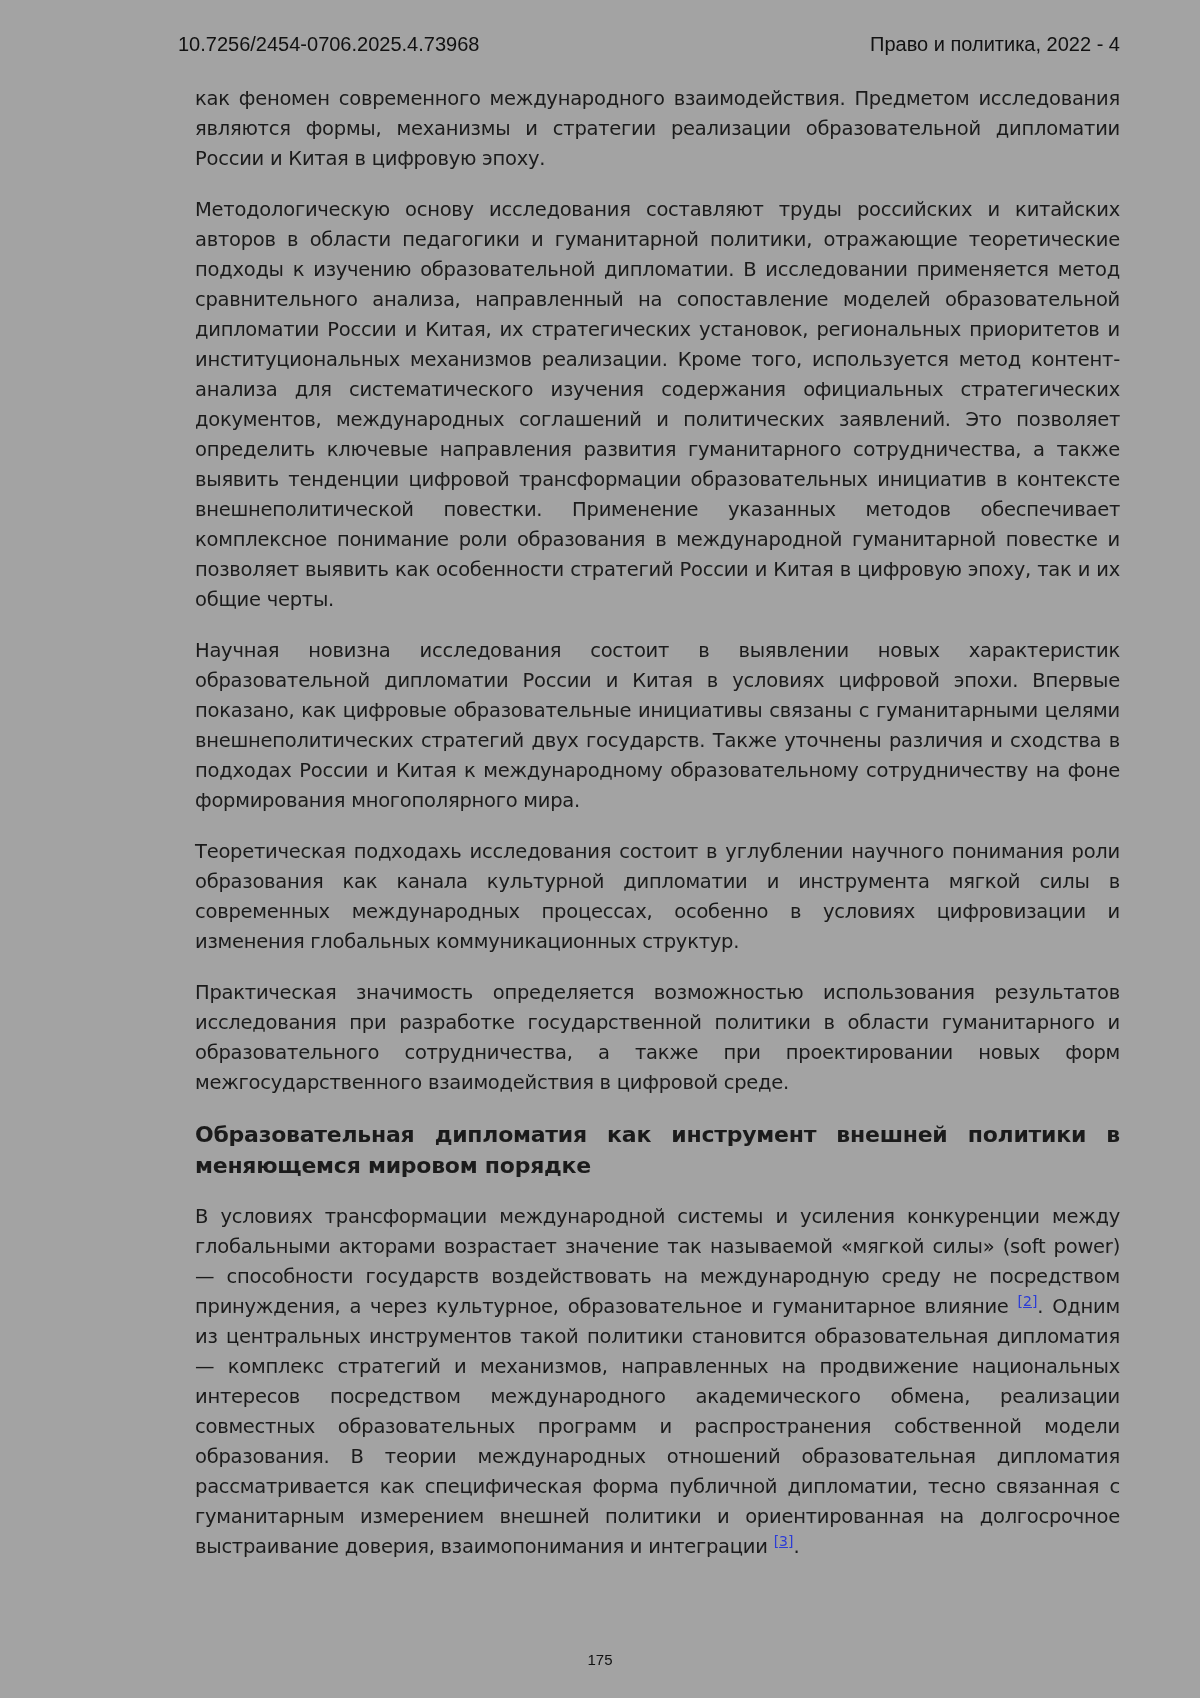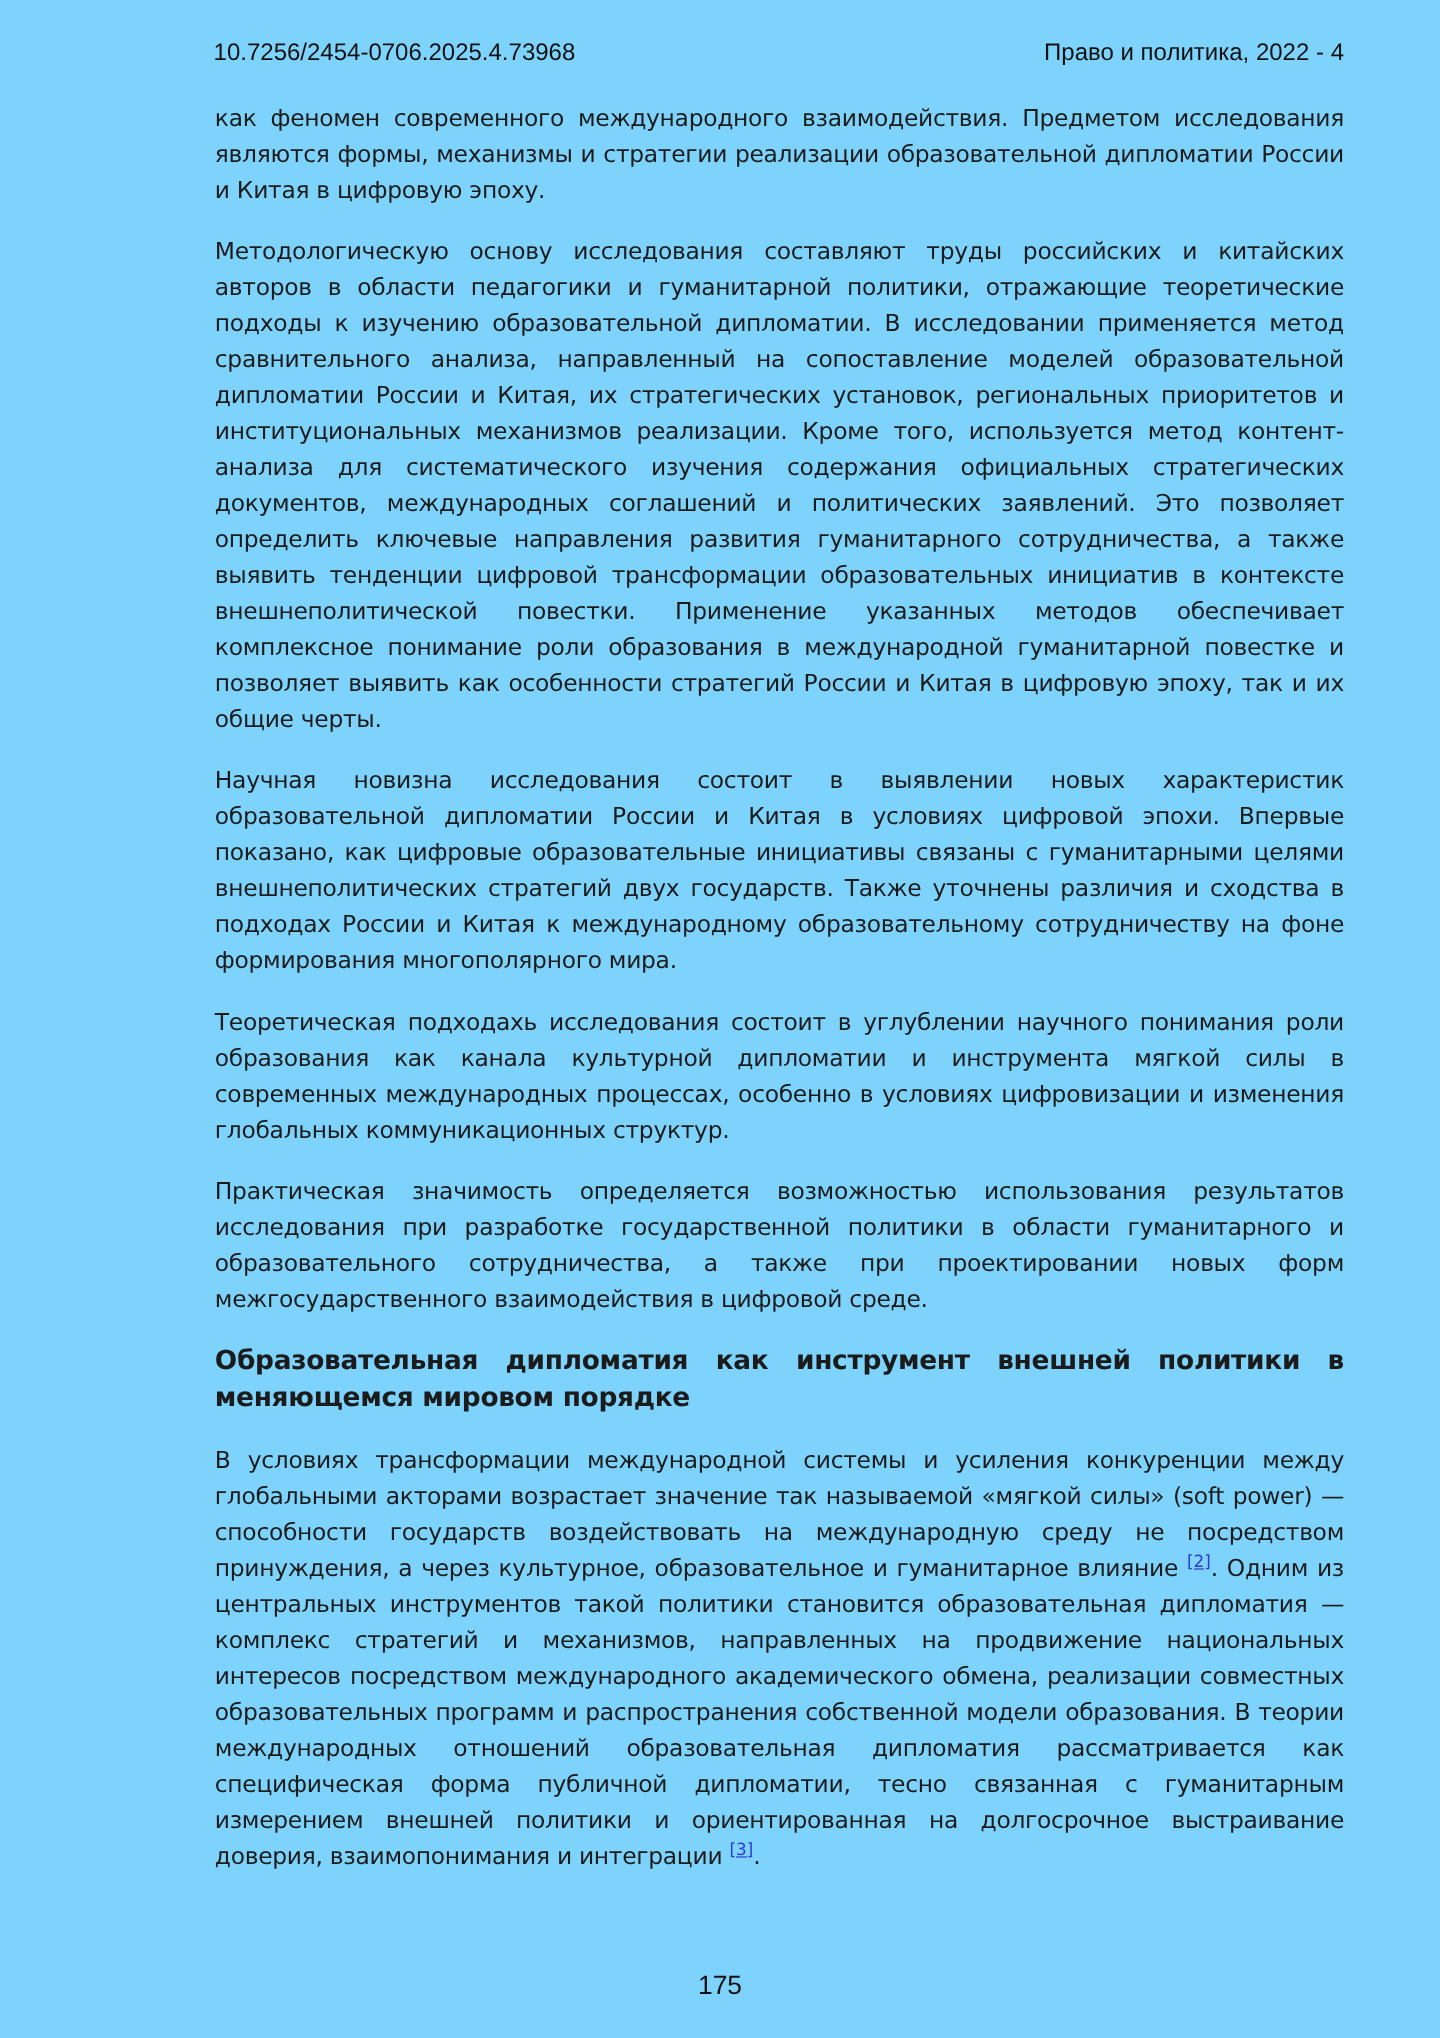--- a/index.html
+++ b/index.html
@@ -4,21 +4,21 @@
 <style>
   :root{
     --text-color:#1b1b1b;
     --link-color:#2b3cd6;
   }
   html,body{margin:0;padding:0;background:#ffffff;}
   .page{
     position:relative;
     width:1200px;
     height:1698px;
-    background:#7dd3fc;
+    background:#a3a3a3;
     overflow:hidden;
   }
   .header{
     position:absolute;
     top:33px;
     left:178px;
     width:942px;
     display:flex;
     justify-content:space-between;
     font-family:"Liberation Sans",sans-serif;
@@ -31,21 +31,21 @@
     top:84px;
     left:178px;
     width:942px;
     font-family:"DejaVu Sans",sans-serif;
     font-size:19.5px;
     line-height:30px;
     letter-spacing:-0.25px;
     color:var(--text-color);
   }
   .body p, .body h2{
-    margin:0 0 21px 1px;
+    margin:0 0 21px 17px;
     text-align:justify;
   }
   .body h2{
     font-size:22px;
     font-weight:bold;
     line-height:31px;
   }
   .lead{font-weight:normal;}
   .ref{
     color:var(--link-color);
@@ -56,21 +56,21 @@
     letter-spacing:0;
     cursor:pointer;
   }
   .footer{
     position:absolute;
     bottom:30px;
     left:0;
     width:100%;
     text-align:center;
     font-family:"Liberation Sans",sans-serif;
-    font-size:22px;
+    font-size:15px;
     color:#111111;
   }
 </style>
 </head>
 <body>
 
 <div class="page">
 
   <div class="header">
     <span>10.7256/2454-0706.2025.4.73968</span>

